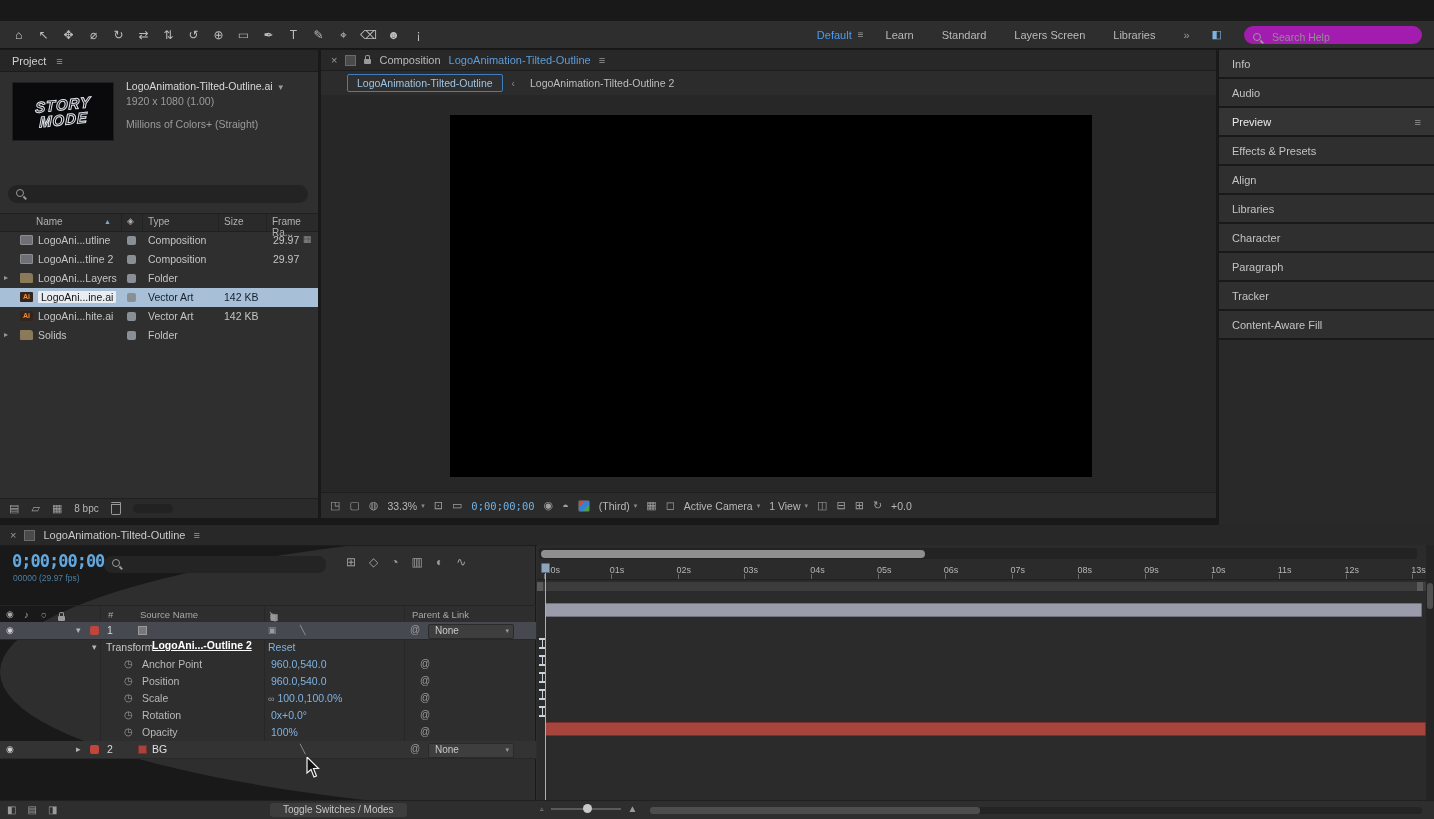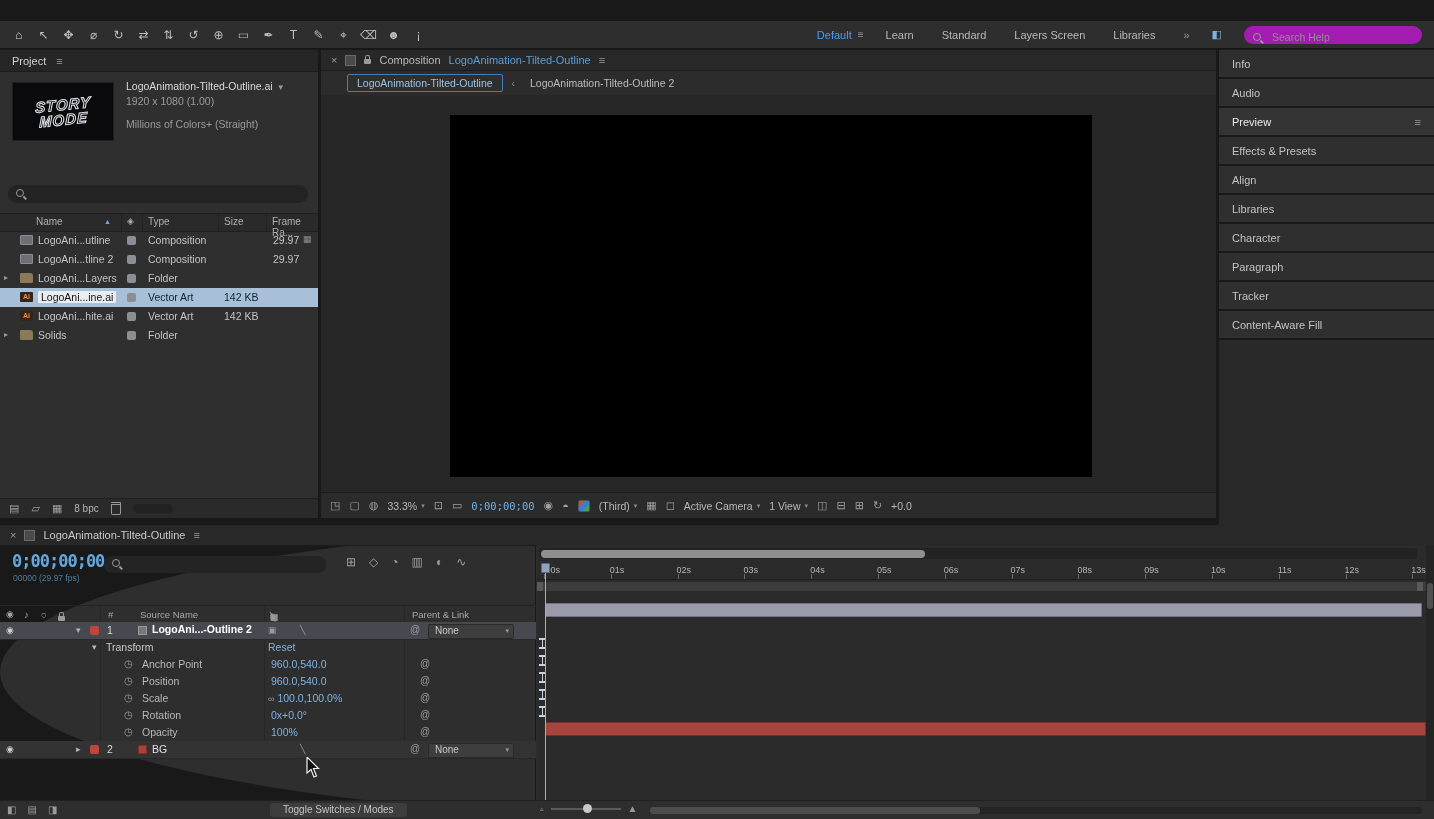--- a/index.html
+++ b/index.html
@@ -111,21 +111,21 @@
   .grp{top:94px;}
   .props{position:absolute;left:0;top:111px;width:536px;display:flex;flex-direction:column;}
   .prop{position:relative;height:17px;font-size:10.5px;}
   .row2{top:196px;background:#333;}
   .eye{position:absolute;left:6px;top:3px;font-size:9px;color:#cfcfcf;}
   .chev{position:absolute;left:76px;top:3px;font-size:9px;color:#b5b5b5;}
   .chip{position:absolute;left:90px;top:4px;width:9px;height:9px;background:#c0453a;border-radius:2px;}
   .lidx{position:absolute;left:107px;top:2px;color:#d8d8d8;}
   .lico{position:absolute;left:138px;top:4px;width:9px;height:9px;background:#77787e;border:1px solid #999;box-sizing:border-box;}
   .lico.bgfill{background:#a8423c;border-color:#7c2f2a;}
-  .lname{position:absolute;left:152px;top:1px;color:#fff;font-weight:bold;}
+  .lname{position:absolute;left:152px;top:17px;color:#fff;font-weight:bold;text-decoration:underline;}
   .lname2{position:absolute;left:152px;top:2px;color:#e0e0e0;}
   .sw1{position:absolute;left:268px;top:3px;font-size:9px;color:#9a9a9a;}
   .sw2{position:absolute;left:300px;top:3px;font-size:9px;color:#9a9a9a;}
   .whip{position:absolute;left:410px;top:2px;font-size:10px;color:#9a9a9a;}
   .ddl{position:absolute;left:428px;top:2px;width:84px;height:13px;background:#3e3e3e;border:1px solid #2a2a2a;border-radius:2px;font-size:10px;color:#c9c9c9;}
   .ddl .txt{position:absolute;left:6px;top:0px;}
   .ddl .arr{position:absolute;right:4px;top:2px;font-size:7px;color:#9a9a9a;}
   .gchev{position:absolute;left:92px;top:3px;font-size:9px;color:#b5b5b5;}
   .gname{position:absolute;left:106px;top:2px;color:#c9c9c9;}
   .blue{color:#7fb2e2;}

